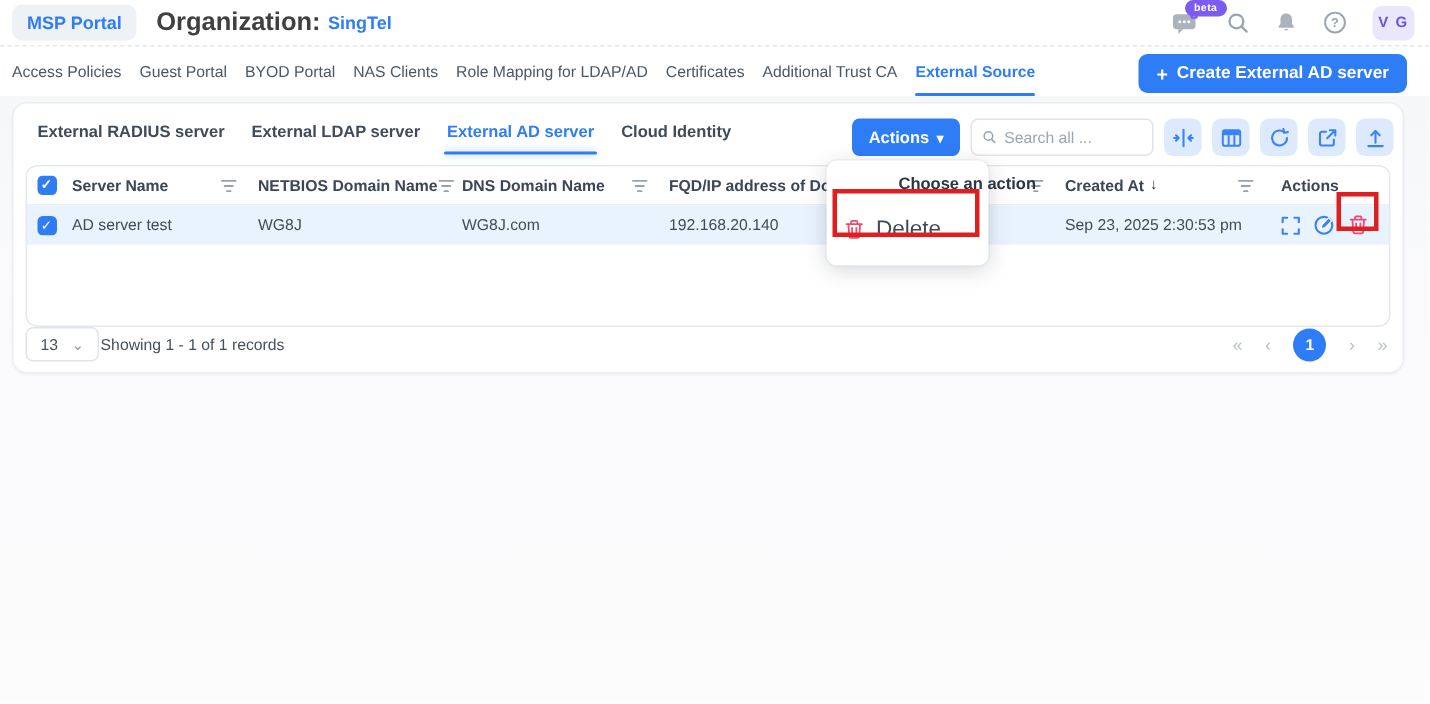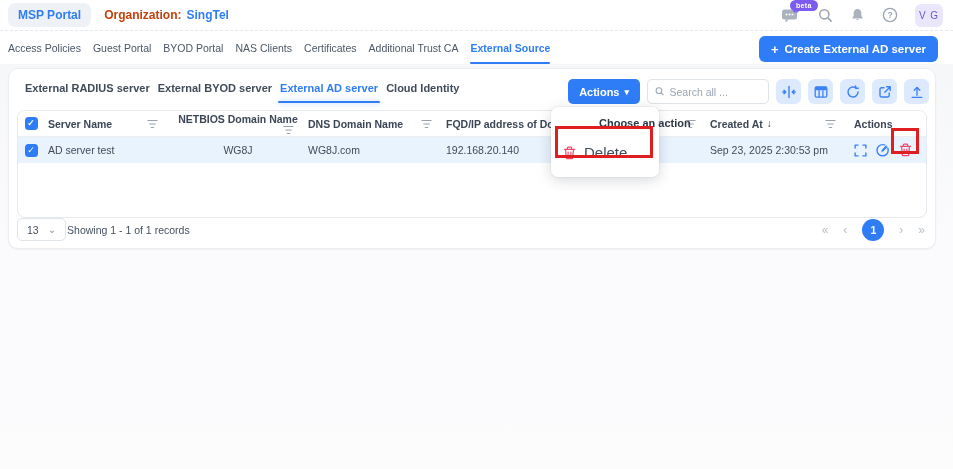--- a/index.html
+++ b/index.html
@@ -14,33 +14,33 @@
   
   .topbar {
     position: absolute; top: 0; left: 0; right: 0; height: 31px;
     background: #fff; border-bottom: 1px dashed #e4e8ec;
     display: flex; align-items: center; padding: 0 8px;
   }
   .msp-chip {
     background: #eef1f5; color: #2f7df6; font-weight: 700; font-size: 12px;
     padding: 5px 10px; border-radius: 7px; cursor: pointer;
   }
-  .org-label { margin-left: 13px; font-size: 12px; font-weight: 700; color: #c2410c; }
+  .org-label { margin-left: 13px; font-size: 17px; font-weight: 700; color: #404040; }
   .org-value { margin-left: 5px; font-size: 12px; font-weight: 600; color: #2f7df6; cursor: pointer; }
   .topbar-right { margin-left: auto; display: flex; align-items: center; gap: 17px; padding-right: 2px; }
   .tb-icon { display: flex; align-items: center; justify-content: center; cursor: pointer; }
   .chat-wrap { position: relative; }
   .beta-badge {
     position: absolute; top: -7px; left: 9px;
     background: #7c5cf0; color: #fff; font-size: 7px; font-weight: 700;
     padding: 2px 6px; border-radius: 7px; letter-spacing: .3px;
   }
   .avatar {
     width: 28px; height: 23px; border-radius: 6px; background: #eae6fb;
-    color: #6b57d6; font-size: 10px; font-weight: 400;
+    color: #6b57d6; font-size: 10px; font-weight: 700;
     display: flex; align-items: center; justify-content: center; letter-spacing: 1px; cursor: pointer;
   }
   
   .navbar {
     position: absolute; top: 32px; left: 0; height: 32px; right: 160px;
     background: #fff; display: flex; align-items: center; padding: 0 8px; gap: 12px;
     font-size: 10.5px; color: #4a5766;
   }
   .nav-item { height: 32px; display: flex; align-items: center; position: relative; cursor: pointer; white-space: nowrap; }
   .nav-item.active { color: #2f7df6; font-weight: 600; }
@@ -59,21 +59,21 @@
   .content {
     position: absolute; top: 64px; left: 0; right: 0; bottom: 0;
     background: linear-gradient(#f6f7f9, #fbfbfd 45%, #fcfcfd);
   }
   .card {
     position: absolute; left: 8px; top: 4px; width: 928px; height: 181px;
     background: #fff; border: 1px solid #ebedf0; border-radius: 10px;
     box-shadow: 0 1px 2px rgba(16,24,40,.05);
   }
   
-  .tabs { position: absolute; left: 16px; top: 13px; display: flex; gap: 8px; font-size: 11px; font-weight: 600; color: #3f4b5b; }
+  .tabs { position: absolute; left: 16px; top: 13px; display: flex; gap: 18px; font-size: 11px; font-weight: 600; color: #3f4b5b; }
   .tab { position: relative; cursor: pointer; padding-bottom: 6px; white-space: nowrap; }
   .tab.active { color: #2f7df6; }
   .tab.active::after {
     content: ""; position: absolute; left: -2px; right: -2px; bottom: -3px;
     height: 2.5px; background: #2f7df6; border-radius: 2px; box-shadow: 0 0 6px #9cc3fb;
   }
   
   .toolbar { position: absolute; right: 6px; top: 10px; display: flex; align-items: center; gap: 7px; }
   .actions-btn {
     height: 25px; padding: 0 11px; background: #2f7df6; color: #fff; border: none;
@@ -103,21 +103,21 @@
     display: flex; height: 26px; align-items: center;
     border-bottom: 1px solid #eceff2; background: #fff;
     font-size: 10.5px; font-weight: 700; color: #3b4656;
   }
   .trow {
     display: flex; height: 26px; align-items: center;
     font-size: 10.5px; color: #3f4b5b; background: #e9f3fe; cursor: pointer;
   }
   .cell { display: flex; align-items: center; padding-left: 4px; overflow: hidden; white-space: nowrap; }
   .c-check { width: 26px; justify-content: center; padding-left: 0; }
-  .c1 { width: 124px; } .c2 { width: 136px; flex-direction: column; } .c3 { width: 138px; }
+  .c1 { width: 124px; } .c2 { width: 136px; } .c3 { width: 138px; }
   .c4 { width: 264px; } .c5 { width: 140px; align-items: center; } .c6 { width: 80px; padding-left: 8px; }
   .hcell .filter { margin-left: auto; margin-right: 10px; display: flex; cursor: pointer; }
   .sort-arrow { font-size: 10px; margin-left: 4px; color: #2a3644; }
   .cbx {
     width: 13px; height: 13px; background: #2f7df6; border-radius: 3.5px;
     color: #fff; font-size: 9px; line-height: 13px; text-align: center; cursor: pointer;
   }
   .row-actions { display: flex; gap: 9px; align-items: center; }
   .act-icon { display: flex; cursor: pointer; }
   
@@ -193,35 +193,36 @@
     </div>
     <div class="avatar">V G</div>
   </div>
 </div>
 
 <div class="navbar">
   <div class="nav-item">Access Policies</div>
   <div class="nav-item">Guest Portal</div>
   <div class="nav-item">BYOD Portal</div>
   <div class="nav-item">NAS Clients</div>
+  <div class="nav-item">Role Mapping for LDAP/AD</div>
   <div class="nav-item">Certificates</div>
   <div class="nav-item">Additional Trust CA</div>
   <div class="nav-item active">External Source</div>
 </div>
 <button class="create-btn">
   <span class="plus">+</span>
   <span>Create External AD server</span>
 </button>
 
 <div class="content">
   <div class="card">
 
     <div class="tabs">
       <div class="tab">External RADIUS server</div>
-      <div class="tab">External BYOD server</div>
+      <div class="tab">External LDAP server</div>
       <div class="tab active">External AD server</div>
       <div class="tab">Cloud Identity</div>
     </div>
 
     <div class="toolbar">
       <button class="actions-btn">
         <span>Actions</span>
         <span class="caret">▾</span>
       </button>
       <div class="search-box">

